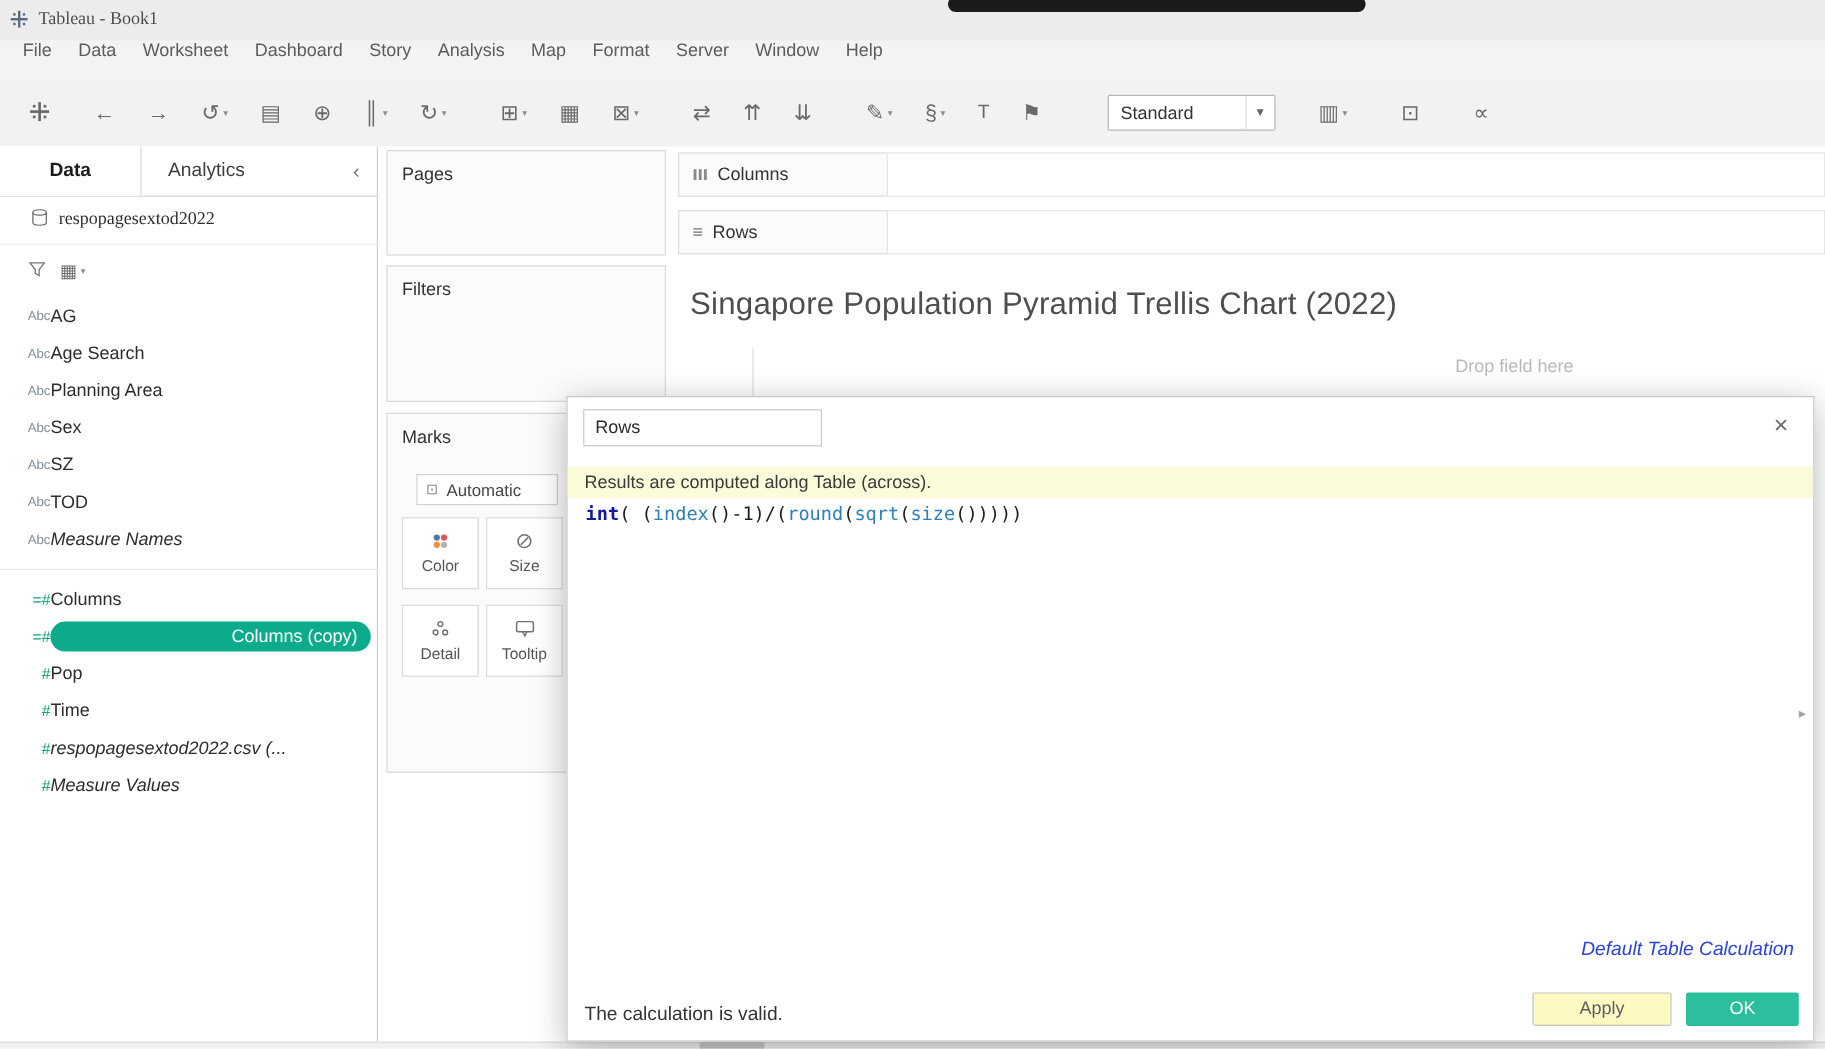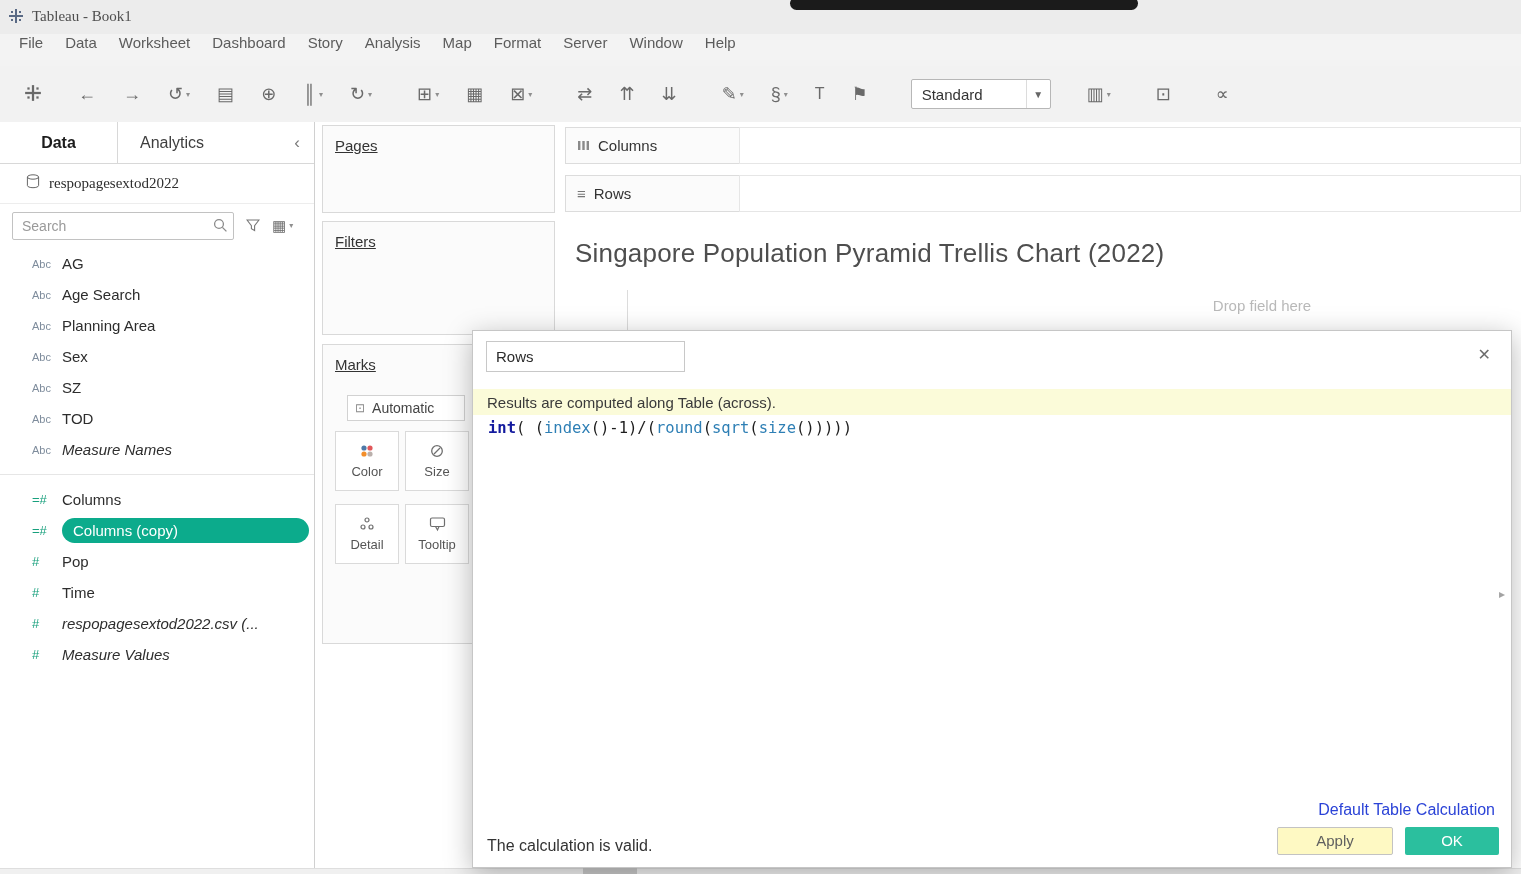--- a/index.html
+++ b/index.html
@@ -13,50 +13,50 @@
   #notch { position:absolute; left:790px; top:-3px; width:348px; height:13px; background:#1b1b1b; border-radius:8px; }
 
   #menubar { position:absolute; top:34px; left:0; right:0; height:32px; background:#f3f3f3; display:flex; align-items:flex-start; padding-left:8px; }
   #menubar span { font-size:15px; color:#5c5c5c; padding:0 11px; cursor:default; }
 
   #toolbar { position:absolute; top:66px; left:0; right:0; height:56px; background:#f2f2f2; display:flex; align-items:center; padding-left:24px; }
   .tbi { font-size:18px; color:#6a6a6a; margin-right:27px; cursor:default; line-height:1; }
   .tbi.small { font-size:16px; }
   .gap { margin-left:18px; }
   .caret::after { content:"▾"; font-size:8px; color:#8f8f8f; margin-left:3px; vertical-align:3px; }
-  .view-combo { display:flex; align-items:center; width:140px; height:30px; border:1px solid #b7b7b7; background:#fff; border-radius:2px; margin-left:16px; margin-right:36px; }
+  .view-combo { display:flex; align-items:center; width:140px; height:30px; border:1px solid #b7b7b7; background:#fff; border-radius:2px; margin-left:28px; margin-right:36px; }
   .view-combo .val { flex:1; padding-left:10px; font-size:15px; color:#333; }
   .view-combo .cbtn { width:24px; height:28px; border-left:1px solid #dcdcdc; color:#666; font-size:10px; display:flex; align-items:center; justify-content:center; }
 
   
   #left-panel { position:absolute; top:122px; left:0; width:315px; bottom:6px; background:#fff; border-right:1px solid #d0d0d0; }
   #pane-tabs { height:42px; border-bottom:1px solid #d8d8d8; display:flex; align-items:stretch; }
   #tab-data { width:118px; display:flex; align-items:center; justify-content:center; font-size:16px; font-weight:bold; color:#1c1c1c; border-right:1px solid #d8d8d8; background:#fff; }
   #tab-analytics { flex:1; display:flex; align-items:center; padding-left:22px; font-size:16px; color:#3e3e3e; }
   #pane-collapse { width:34px; display:flex; align-items:center; justify-content:center; color:#7a7a7a; font-size:17px; }
   #ds-row { height:40px; display:flex; align-items:center; padding-left:26px; border-bottom:1px solid #ededed;font-family:Liberation Serif, serif; }
   #ds-row .ds-name { font-size:15px; color:#2e2e2e; margin-left:9px; }
   #search-row { height:44px; display:flex; align-items:center; padding-left:12px; }
   #search-box { position:relative; width:222px; height:28px; }
   #search-box input { width:100%; height:100%; border:1px solid #c2c2c2; border-radius:2px; padding:0 26px 0 9px; font-size:14px; color:#333; font-family:"Liberation Sans",sans-serif; }
   #search-box input::placeholder { color:#9a9a9a; }
   #search-box svg { position:absolute; right:6px; top:6px; }
   .mini-icon { color:#6b6b6b; margin-left:12px; font-size:15px; }
   #tables-title { font-size:17px; font-weight:bold; color:#141414; margin:14px 0 10px 24px; }
-  .field-row { display:flex; align-items:center; height:31px; padding-left:32px; cursor:default; }
+  .field-row { display:flex; align-items:center; height:31px; padding-left:12px; cursor:default;text-align:right; }
   .field-row .ficon { width:30px; font-size:11px; flex:0 0 30px; }
   .ficon.dim { color:#7e8c9c; }
   .ficon.meas { color:#18a07d; font-size:13px; }
   .field-row .flabel { font-size:15px; color:#2d2d2d; }
   .field-row .flabel.italic { font-style:italic; }
   .pill { flex:1; margin-right:5px; background:#0cab8c; color:#fff; border-radius:16px; padding:4px 11px; font-size:15px; }
   .field-sep { height:1px; background:#e6e6e6; margin:9px 0; }
 
   
-  .card { position:absolute; left:322px; width:233px; background:#fbfbfb; border:1px solid #d9d9d9;text-decoration:underline; }
+  .card { position:absolute; left:322px; width:233px; background:#fbfbfb; border:1px solid #d9d9d9; }
   .card .card-label { font-size:15px; color:#333; padding:11px 0 0 12px; }
   #card-pages { top:125px; height:88px; }
   #card-filters { top:221px; height:114px; }
   #card-marks { top:344px; height:300px; }
   #marks-auto { position:absolute; left:24px; top:50px; width:118px; height:26px; border:1px solid #d2d2d2; background:#fff; display:flex; align-items:center; padding-left:7px; font-size:14px; color:#444; }
   #marks-auto .auto-glyph { color:#8a8a8a; font-size:12px; margin-right:7px; }
   .mark-btn { position:absolute; width:64px; height:60px; border:1px solid #dadada; background:#fff; display:flex; flex-direction:column; align-items:center; justify-content:center; gap:5px; }
   .mark-btn .mlabel { font-size:13px; color:#555; }
   #mb-color { left:12px; top:86px; }
   #mb-size { left:82px; top:86px; }
@@ -77,21 +77,21 @@
   
   #calc-dialog { position:absolute; left:472px; top:330px; width:1040px; height:538px; background:#fff; border:1px solid #c6c6c6; box-shadow:0 6px 26px rgba(0,0,0,.28); z-index:20; }
   #calc-name { position:absolute; left:13px; top:10px; width:199px; height:31px; border:1px solid #c8c8c8; padding-left:9px; font-size:15px; color:#2b2b2b; font-family:"Liberation Sans",sans-serif; }
   #calc-close { position:absolute; right:20px; top:14px; font-size:16px; color:#6d6d6d; cursor:default; }
   #calc-info { position:absolute; left:0; right:0; top:58px; height:26px; background:#fbfbd9; display:flex; align-items:center; padding-left:14px; font-size:15px; color:#3a3a3a; }
   #calc-formula { position:absolute; left:15px; top:88px; right:30px; font-family:"DejaVu Sans Mono", monospace; font-size:15.5px; color:#1d1d1d; white-space:pre; }
   #calc-formula .kw { color:#131a9e; font-weight:bold; }
   #calc-formula .fn { color:#2e7fb5; }
   #calc-scroll { position:absolute; right:6px; top:256px; color:#a3a3a3; font-size:12px; }
   #calc-status { position:absolute; left:14px; bottom:12px; font-size:16px; color:#333; }
-  #calc-link { position:absolute; right:16px; bottom:48px; font-size:16px; color:#2b43d7; cursor:pointer; }
+  #calc-link { position:absolute; right:16px; bottom:66px; font-size:16px; color:#2b43d7; cursor:pointer;font-style:italic; }
   #apply-btn { position:absolute; right:118px; bottom:12px; width:116px; height:28px; border:1px solid #c3c3c3; background:#fef9c3; font-size:15px; color:#5f5f5f; text-align:center; line-height:26px; border-radius:2px; }
   #ok-btn { position:absolute; right:12px; bottom:12px; width:94px; height:28px; background:#2bbf9e; color:#fff; font-size:15px; text-align:center; line-height:28px; border-radius:2px; }
 
   #bottom-bar { position:absolute; left:0; right:0; bottom:0; height:6px; background:#f0f0f0; border-top:1px solid #dedede; }
   #sheet-tab-peek { position:absolute; left:583px; bottom:0; width:54px; height:6px; background:#c9c9c9; }
 </style>
 </head>
 <body>
 
 <div id="titlebar">
@@ -173,27 +173,20 @@
   <div id="ds-row">
     <span>
       <svg width="14" height="15" viewBox="0 0 14 15">
           <ellipse cx="7" cy="3" rx="5.6" ry="2.2" fill="none" stroke="#666"></ellipse>
           <path d="M1.4,3 V11.5 A5.6,2.2 0 0 0 12.6,11.5 V3" fill="none" stroke="#666"></path>
         </svg>
     </span>
     <span class="ds-name">respopagesextod2022</span>
   </div>
   <div id="search-row">
-    <span id="search-box">
-      <input type="text" placeholder="Search" style="">
-      <svg width="15" height="15" viewBox="0 0 15 15">
-          <circle cx="6" cy="6" r="4.4" fill="none" stroke="#8a8a8a" stroke-width="1.3"></circle>
-          <line x1="9.4" y1="9.4" x2="13.4" y2="13.4" stroke="#8a8a8a" stroke-width="1.3"></line>
-        </svg>
-    </span>
     <span class="mini-icon">
       <svg width="14" height="13" viewBox="0 0 14 13">
           <path d="M1,1 H13 L8.6,6.6 V11.6 L5.4,9.8 V6.6 Z" fill="none" stroke="#777" stroke-width="1.1"></path>
         </svg>
     </span>
     <span class="mini-icon caret">▦</span>
   </div>
 
   <div class="field-row">
     <span class="ficon dim">Abc</span>

